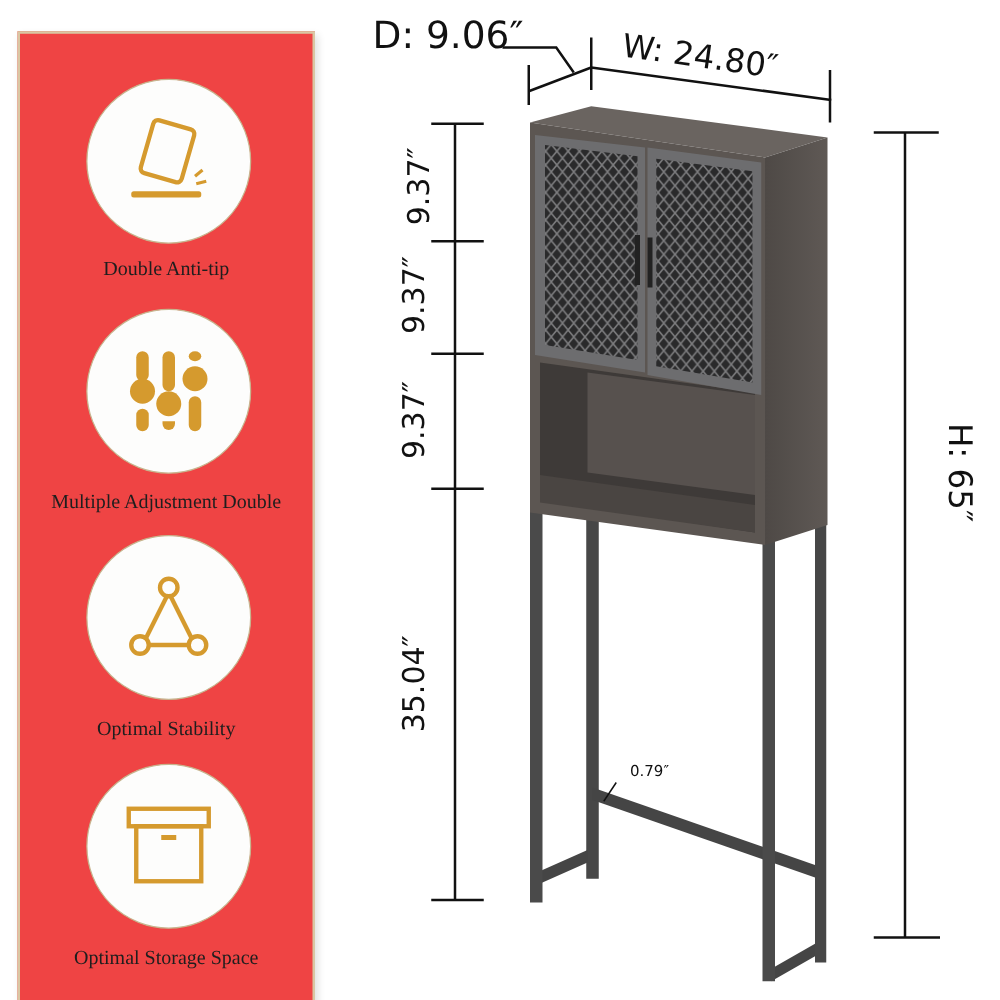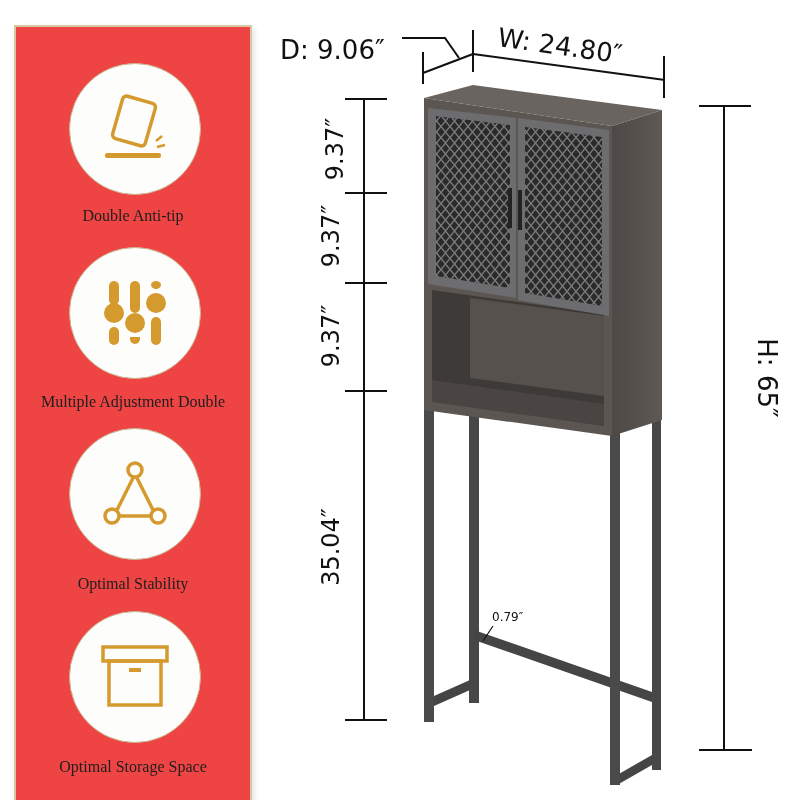--- a/index.html
+++ b/index.html
@@ -157,20 +157,20 @@
     <polygon points="436,116 510,125 510,288 436,276" fill="url(#mesh)"></polygon>
     <polygon points="525,127 602,137 602,306 525,293" fill="url(#mesh)"></polygon>
 
     <rect x="508" y="188" width="4" height="40" fill="#222"></rect>
     <rect x="518" y="190" width="4" height="40" fill="#222"></rect>
   </g>
 
   <line x1="493" y1="626" x2="483" y2="641" stroke="#111" stroke-width="1.2"></line>
 </svg>
 
-<div class="dim-text" style="left:280px; top:11px; font-size:26px;margin-top:24px;">D: 9.06″</div>
+<div class="dim-text" style="left:298px; top:11px; font-size:30px;">D: 9.06″</div>
 <div class="dim-text" style="left:498px; top:22px; font-size:26px; transform:rotate(8deg); transform-origin:left center;">W: 24.80″</div>
 <div class="dim-text rot" style="left:300px; top:135px; width:70px; text-align:center; font-size:24px;">9.37″</div>
 <div class="dim-text rot" style="left:296px; top:222px; width:70px; text-align:center; font-size:24px;">9.37″</div>
 <div class="dim-text rot" style="left:296px; top:322px; width:70px; text-align:center; font-size:24px;">9.37″</div>
 <div class="dim-text rot" style="left:286px; top:533px; width:90px; text-align:center; font-size:24px;">35.04″</div>
 <div class="dim-text rot90" style="left:722px; top:363px; width:90px; text-align:center; font-size:26px;">H: 65″</div>
-<div class="dim-text" style="left:492px; top:610px; font-size:12px;">0.79″</div>
+<div class="dim-text" style="left:504px; top:610px; font-size:12px;">0.79″</div>
 
 </body></html>

